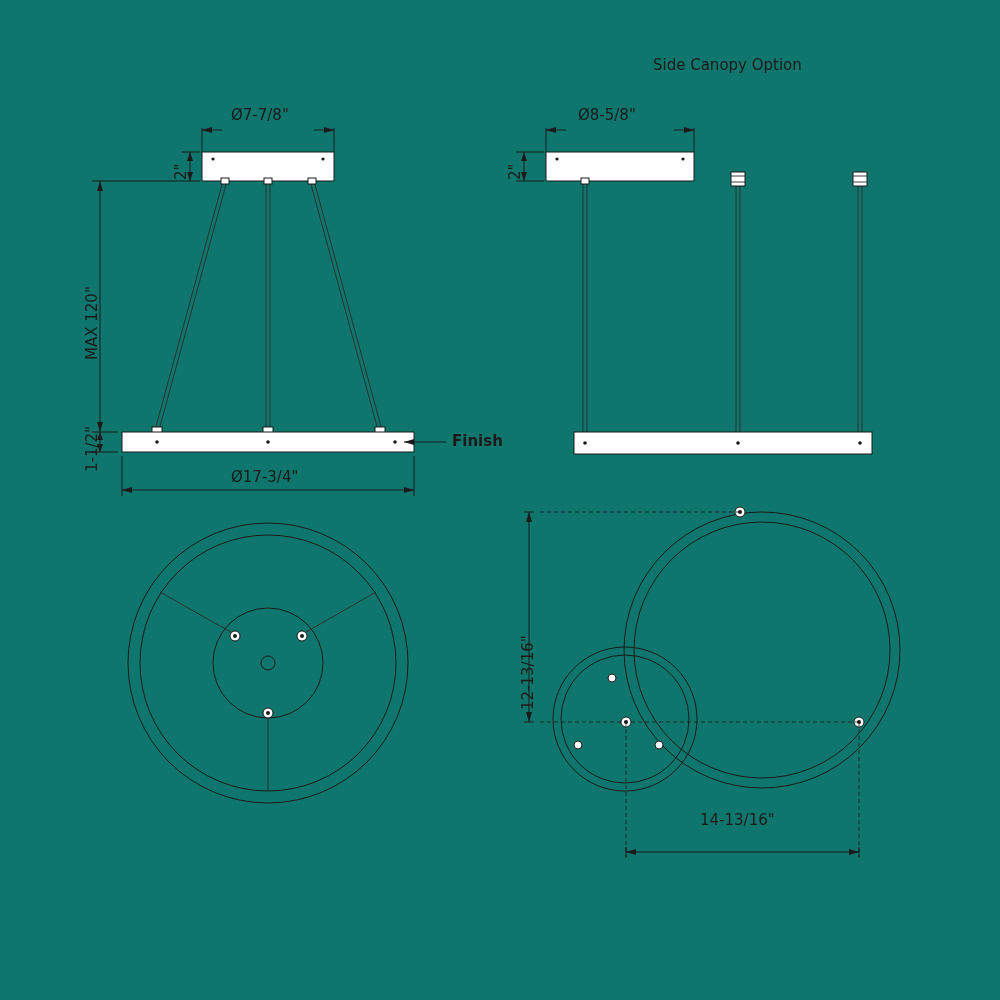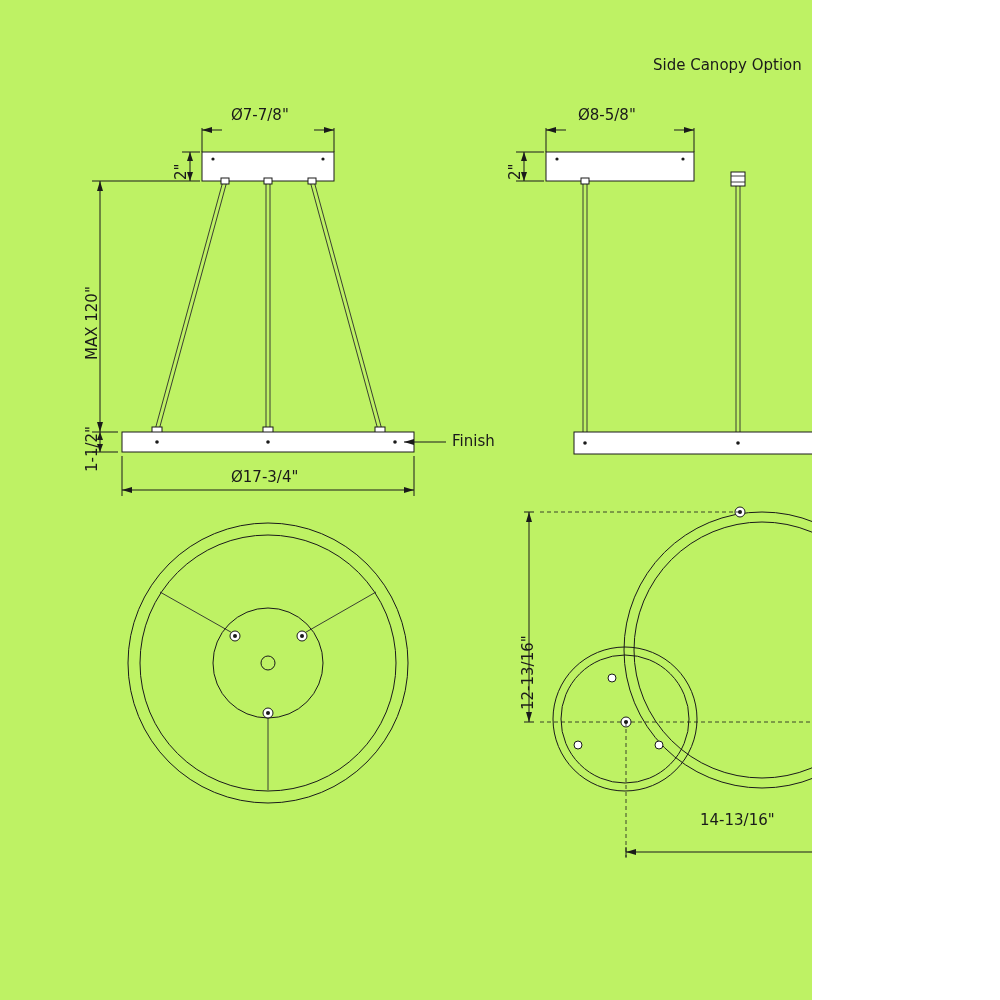--- a/index.html
+++ b/index.html
@@ -6,23 +6,23 @@
     margin: 0;
     padding: 0;
     background: #ffffff;
   }
   body {
     font-family: "DejaVu Sans", sans-serif;
     color: #1a1a1a;
   }
   #sheet {
     position: relative;
-    width: 812px;
+    width: 1000px;
     height: 1000px;
-    background: #bef264;
+    background: #0f766e;
     overflow: hidden;
   }
   .lbl {
     position: absolute;
     font-size: 15px;
     color: #1a1a1a;
     white-space: nowrap;
     line-height: 1;
   }
   .lbl.vert {
@@ -47,21 +47,21 @@
 
 <div id="sheet">
 
   <div class="lbl" style="left:653px; top:58px;">Side Canopy Option</div>
 
   <div class="lbl" style="left:231px; top:108px;">Ø7-7/8"</div>
   <div class="lbl vert" style="left:174px; top:180px;">2"</div>
   <div class="lbl vert" style="left:85px; top:360px;">MAX 120"</div>
   <div class="lbl vert" style="left:85px; top:472px;">1-1/2"</div>
   <div class="lbl" style="left:231px; top:470px;">Ø17-3/4"</div>
-  <div class="lbl" style="left:452px; top:434px;">Finish</div>
+  <div class="lbl" style="left:452px; top:434px;font-weight:bold;">Finish</div>
 
   <div class="lbl" style="left:578px; top:108px;">Ø8-5/8"</div>
   <div class="lbl vert" style="left:508px; top:180px;">2"</div>
 
   <div class="lbl vert" style="left:521px; top:710px;">12-13/16"</div>
   <div class="lbl" style="left:700px; top:813px;">14-13/16"</div>
 
   <svg class="layer" viewBox="0 0 1000 1000">
 
     <g>

